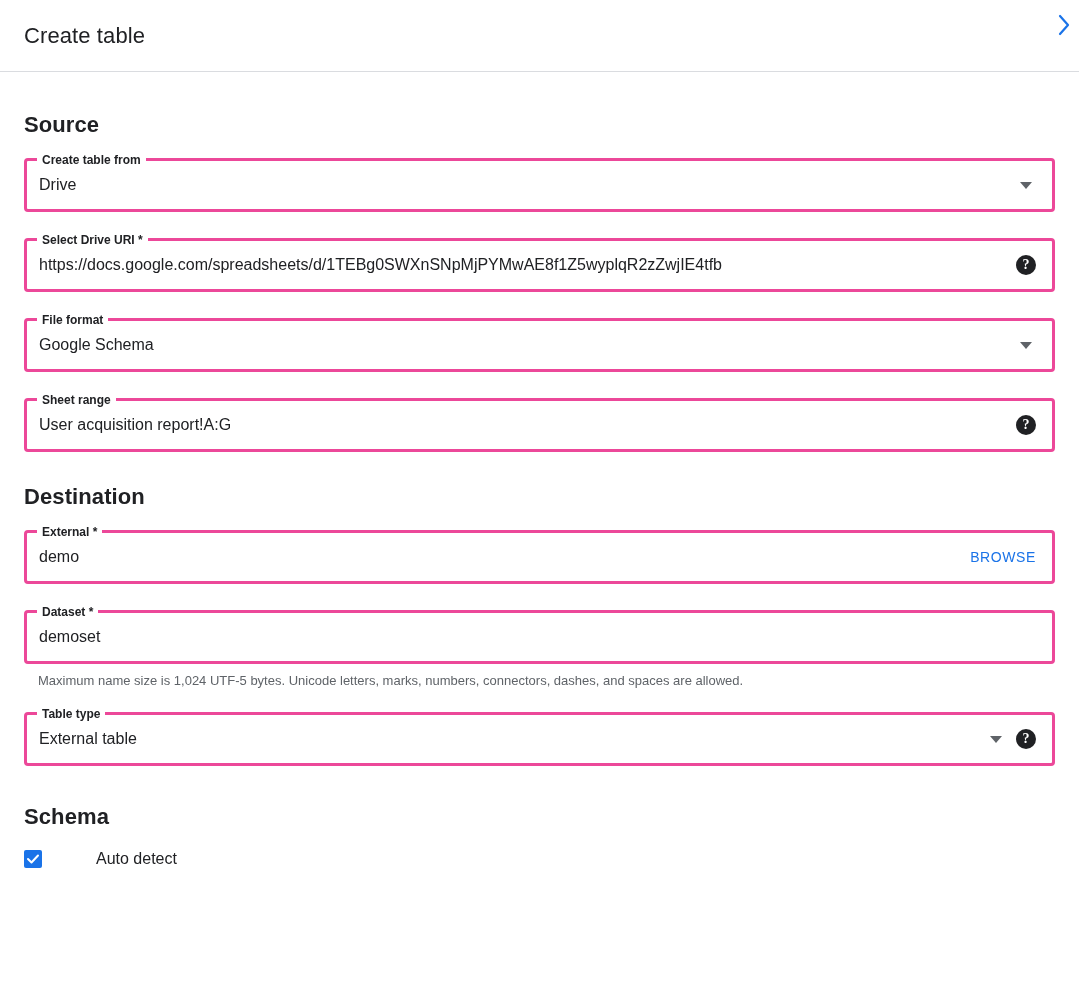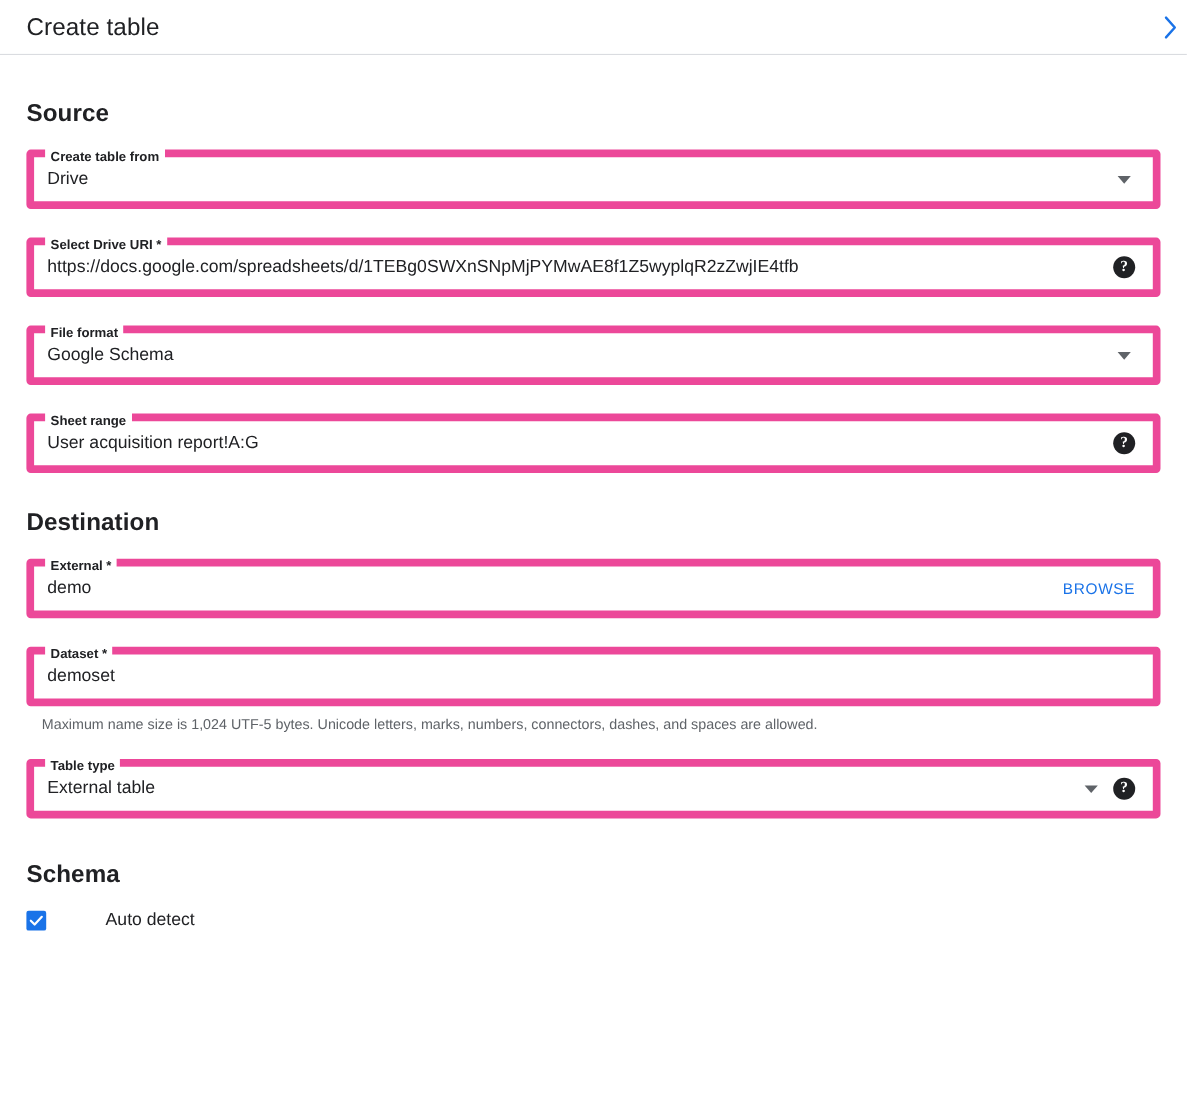--- a/index.html
+++ b/index.html
@@ -11,21 +11,21 @@
     height: 996px;
     background: #ffffff;
     font-family: "Liberation Sans", sans-serif;
     color: #202124;
     overflow: hidden;
   }
 
   
   .dialog-header {
     position: relative;
-    height: 50px;
+    height: 72px;
     border-bottom: 1px solid #dadce0;
     display: flex;
     align-items: center;
     box-sizing: border-box;
   }
   .dialog-title {
     font-size: 22px;
     color: #202124;
     padding-left: 24px;
     letter-spacing: 0.1px;
@@ -56,21 +56,21 @@
     color: #202124;
     margin: 32px 0 20px 0;
     letter-spacing: 0.1px;
   }
   .section-title.schema { margin-top: 38px; }
 
   
   .field {
     position: relative;
     height: 54px;
-    border: 7px solid #ec4899;
+    border: 3px solid #ec4899;
     border-radius: 4px;
     box-sizing: border-box;
     margin-bottom: 26px;
     display: flex;
     align-items: center;
     background: #fff;
   }
   .field-label {
     position: absolute;
     top: -8px;

